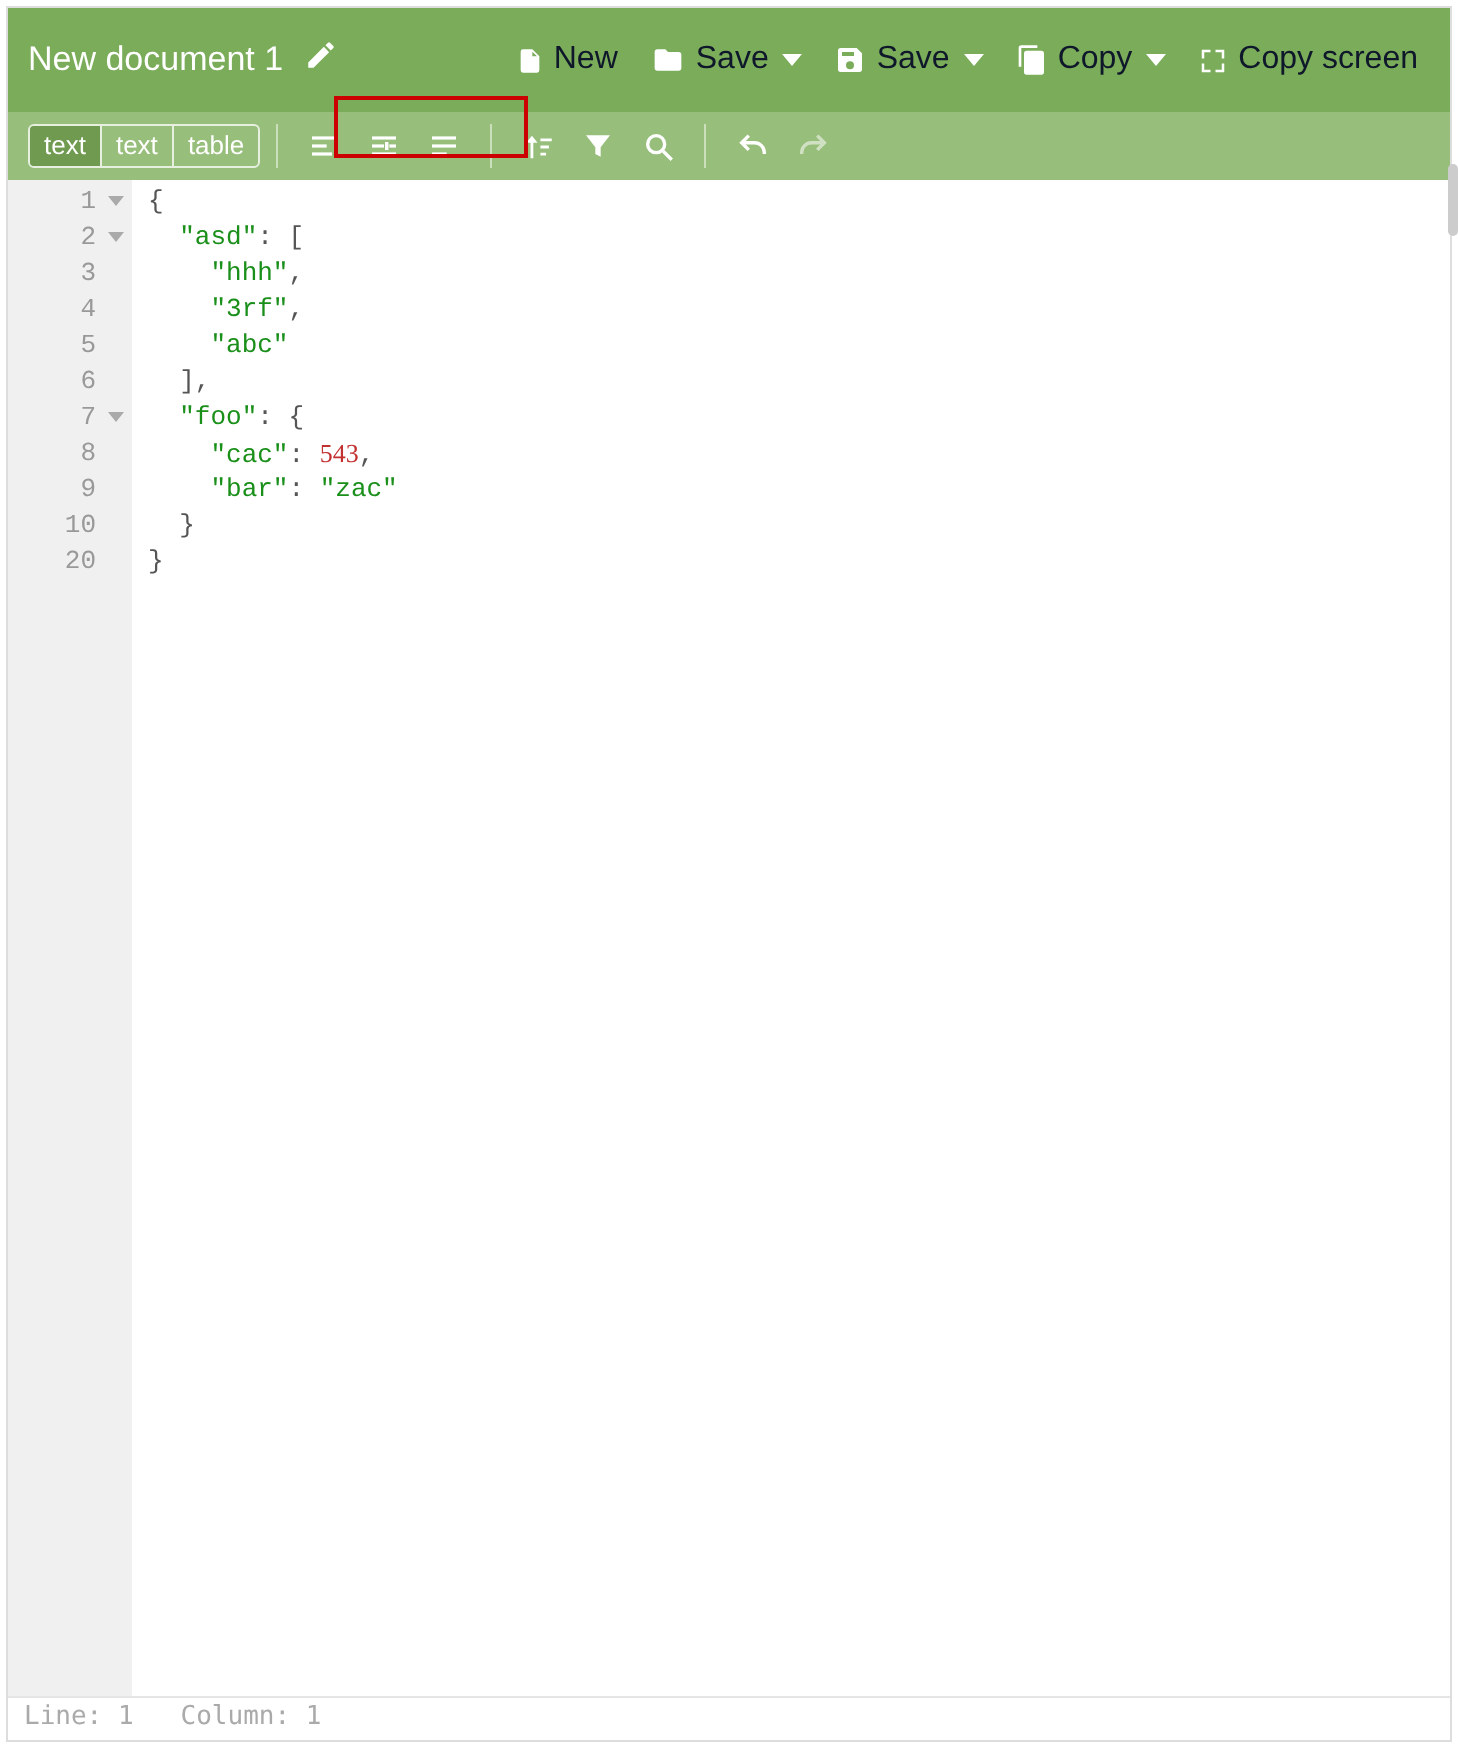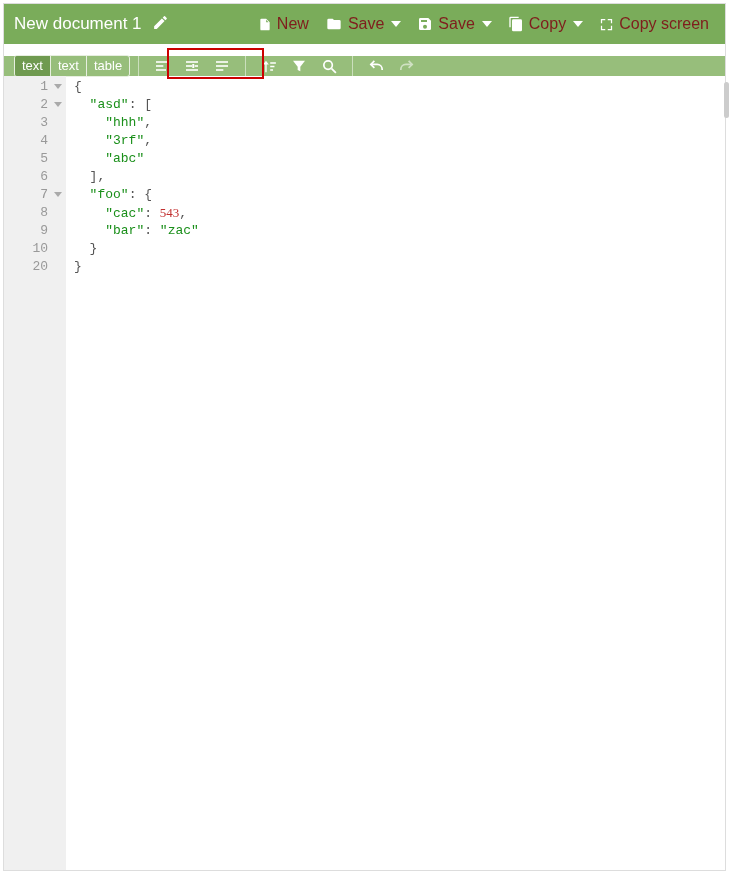--- a/index.html
+++ b/index.html
@@ -18,59 +18,58 @@
     height: 868px;
     margin: 3px 0 0 3px;
     display: flex;
     flex-direction: column;
     background: #fff;
   }
   
   .header {
     background: #7aac5a;
     color: #fff;
-    height: 40px;
+    height: 52px;
     display: flex;
     align-items: center;
     padding: 0 10px;
     gap: 4px;
     white-space: nowrap;
   }
   .doc-title {
     font-size: 17px;
     font-weight: 400;
     margin-right: 6px;
   }
   .header .spacer { flex: 1; }
   .hdr-btn {
     display: inline-flex;
     align-items: center;
     gap: 5px;
     font-size: 16px;
-    color: #7f1d1d;
+    color: #0f172a;
     padding: 4px 6px;
     cursor: pointer;
   }
   .hdr-btn svg { display: block; }
   .caret-down {
     width: 0; height: 0;
     border-left: 5px solid transparent;
     border-right: 5px solid transparent;
     border-top: 6px solid #fff;
     margin-left: 2px;
   }
   
   .toolbar {
     background: #97be7b;
-    height: 20px;
+    height: 34px;
     display: flex;
     align-items: center;
     padding: 0 10px;
     gap: 0;
-    margin-top: 12px;
   }
   .viewmode-group {
     display: flex;
     border: 1px solid #e7efe0;
     border-radius: 3px;
     overflow: hidden;
     height: 22px;
   }
   .viewmode-btn {
     color: #fff;
@@ -303,20 +302,27 @@
         <div class="ln">6</div>
         <div class="ln">7<span class="fold"></span></div>
         <div class="ln">8</div>
         <div class="ln">9</div>
         <div class="ln">10</div>
         <div class="ln">20</div>
       </div>
     <div class="code" id="code"><div class="row"><span class="p">{</span></div><div class="row">  <span class="k">"asd"</span><span class="p">: [</span></div><div class="row">    <span class="k">"hhh"</span><span class="p">,</span></div><div class="row">    <span class="k">"3rf"</span><span class="p">,</span></div><div class="row">    <span class="k">"abc"</span></div><div class="row">  <span class="p">],</span></div><div class="row">  <span class="k">"foo"</span><span class="p">: {</span></div><div class="row">    <span class="k">"cac"</span><span class="p">: </span><span class="n">543</span><span class="p">,</span></div><div class="row">    <span class="k">"bar"</span><span class="p">: </span><span class="k">"zac"</span></div><div class="row">  <span class="p">}</span></div><div class="row"><span class="p">}</span></div></div>
   </div>
 
+  <div class="status">
+    <span>Line:</span>
+    <span>1</span>
+    &nbsp;
+    <span>Column:</span>
+    <span>1</span>
+  </div>
 
 </div>
 
 <div class="highlight-box"></div>
 
 <div class="scrollbar-v">
     <div class="thumb"></div>
   </div>
 
 </body></html>

